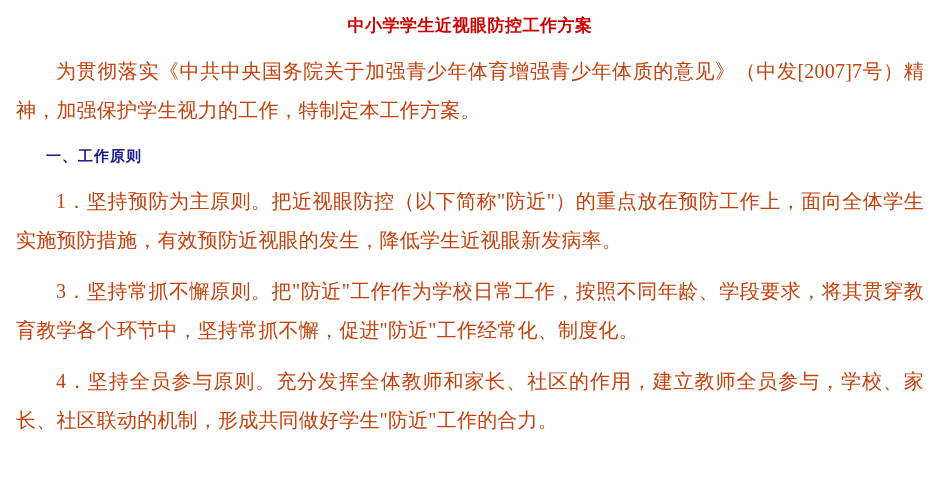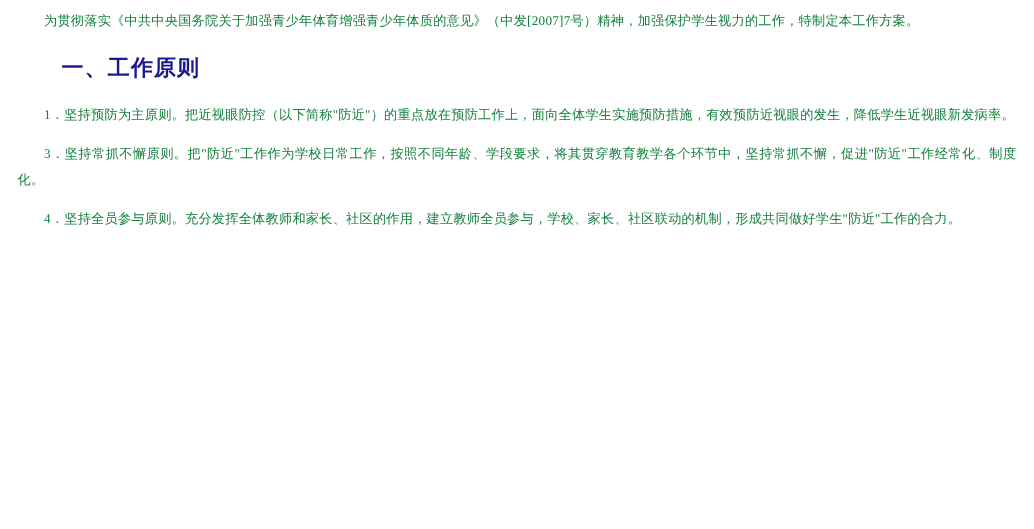--- a/index.html
+++ b/index.html
@@ -25,47 +25,48 @@
     text-align: center;
     color: #cc0000;
     font-weight: bold;
     font-size: 17px;
     font-family: "Liberation Sans", "DejaVu Sans", sans-serif;
     letter-spacing: 0.5px;
     margin: 6px 0 14px 0;
     line-height: 1.4;
   }
   .para {
-    font-size: 12px;
+    font-size: 20px;
     line-height: 1.95;
     text-indent: 2em;
     margin: 0 0 12px 0;
     text-align: justify;
-    color: #15803d;
+    color: #c2410c;
     letter-spacing: 0.2px;
   }
   .section-heading {
     color: #1a1a8c;
     font-weight: bold;
-    font-size: 20px;
+    font-size: 15px;
     font-family: "Liberation Sans", "DejaVu Sans", sans-serif;
     text-indent: 2em;
     margin: 0 0 12px 0;
     line-height: 1.9;
     letter-spacing: 1px;
   }
   .para:last-child {
     margin-bottom: 0;
   }
 </style>
 </head>
 <body>
 
 <div class="page">
 
+  <h1 class="doc-title">中小学学生近视眼防控工作方案</h1>
 
   <p class="para">为贯彻落实《中共中央国务院关于加强青少年体育增强青少年体质的意见》（中发[2007]7号）精神，加强保护学生视力的工作，特制定本工作方案。</p>
 
   <h2 class="section-heading">一、工作原则</h2>
 
   <p class="para">1．坚持预防为主原则。把近视眼防控（以下简称"防近"）的重点放在预防工作上，面向全体学生实施预防措施，有效预防近视眼的发生，降低学生近视眼新发病率。</p>
 
 
   <p class="para">3．坚持常抓不懈原则。把"防近"工作作为学校日常工作，按照不同年龄、学段要求，将其贯穿教育教学各个环节中，坚持常抓不懈，促进"防近"工作经常化、制度化。</p>
 

